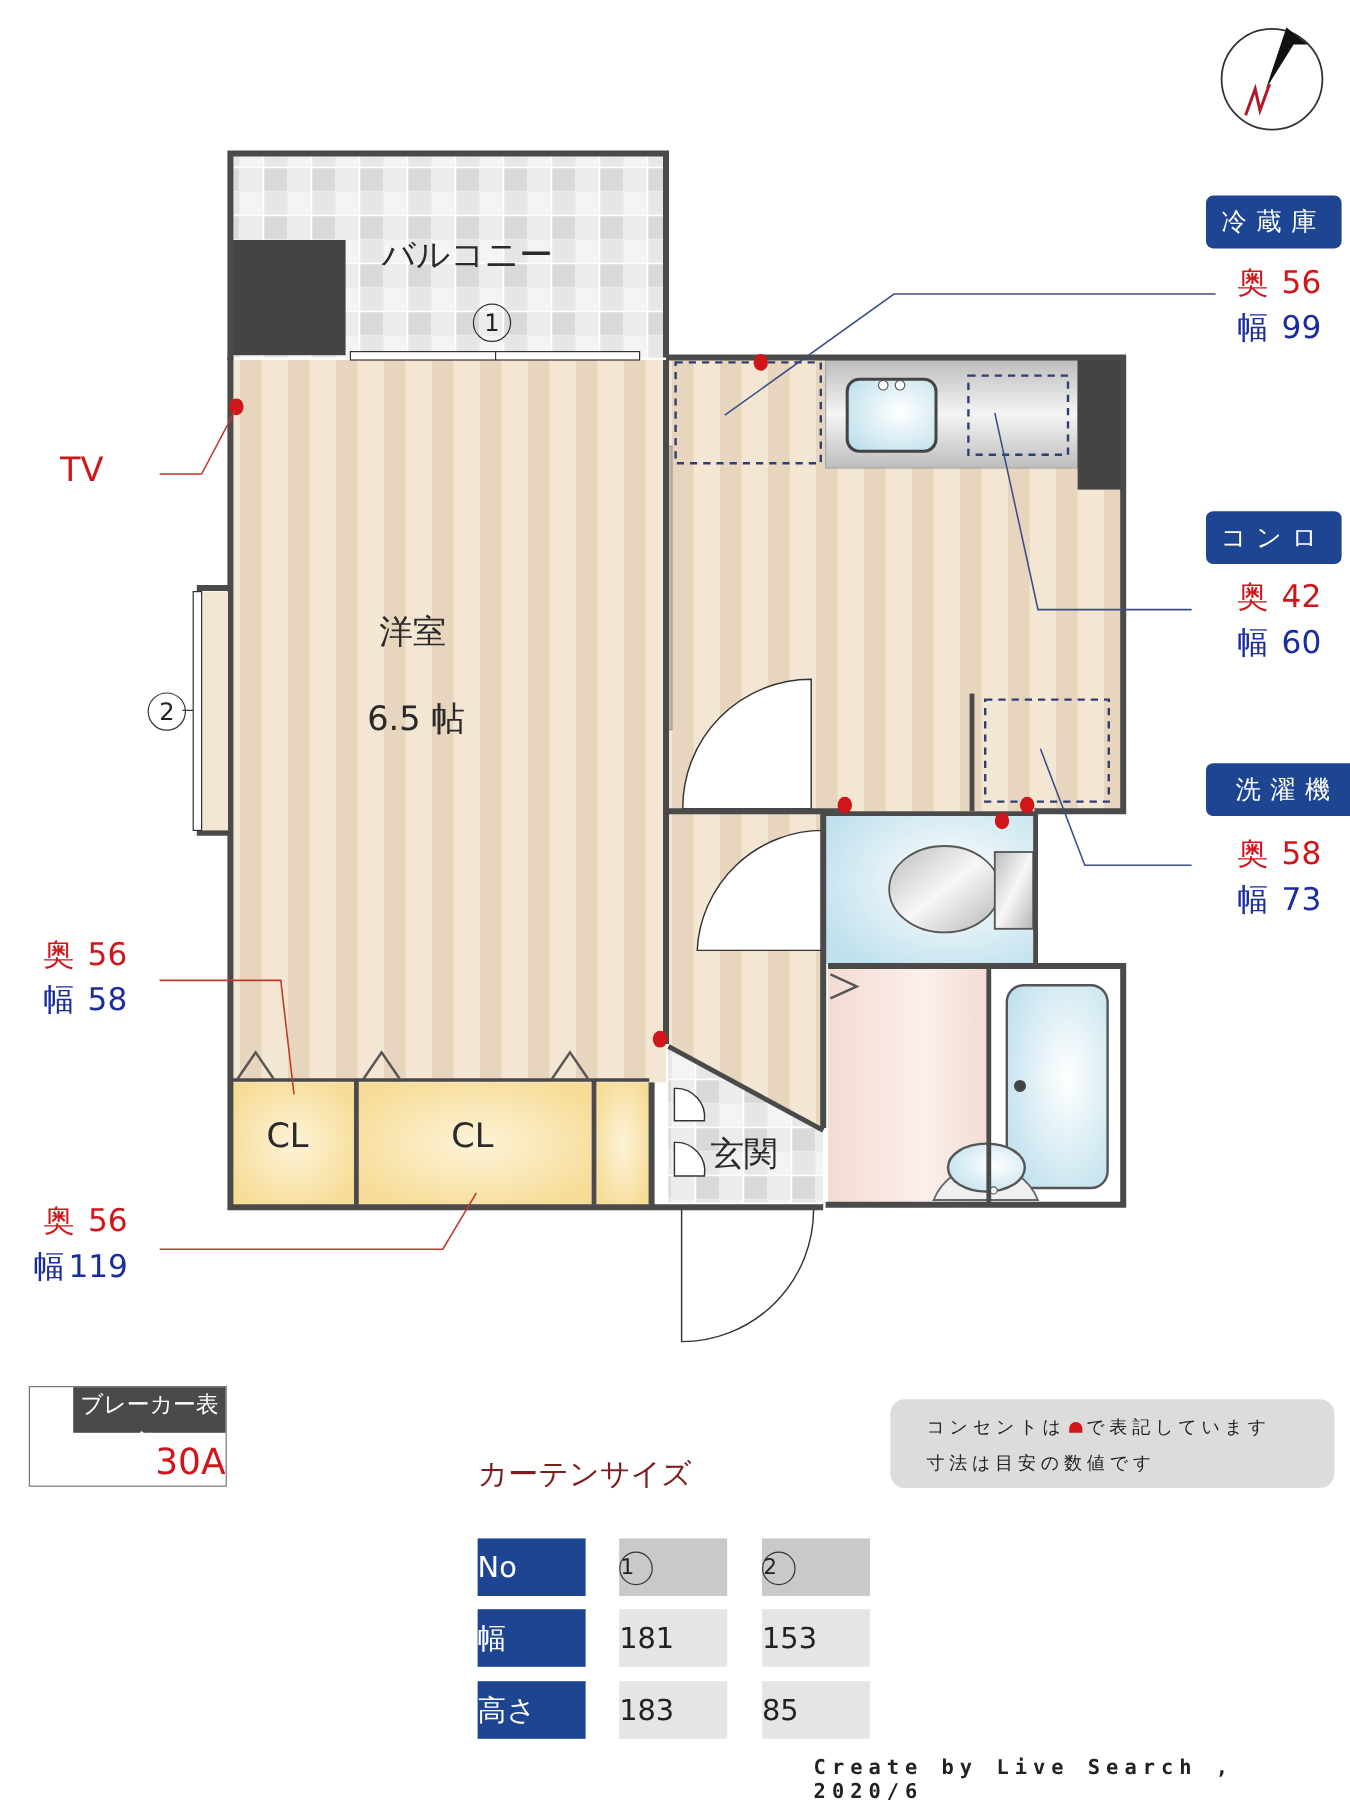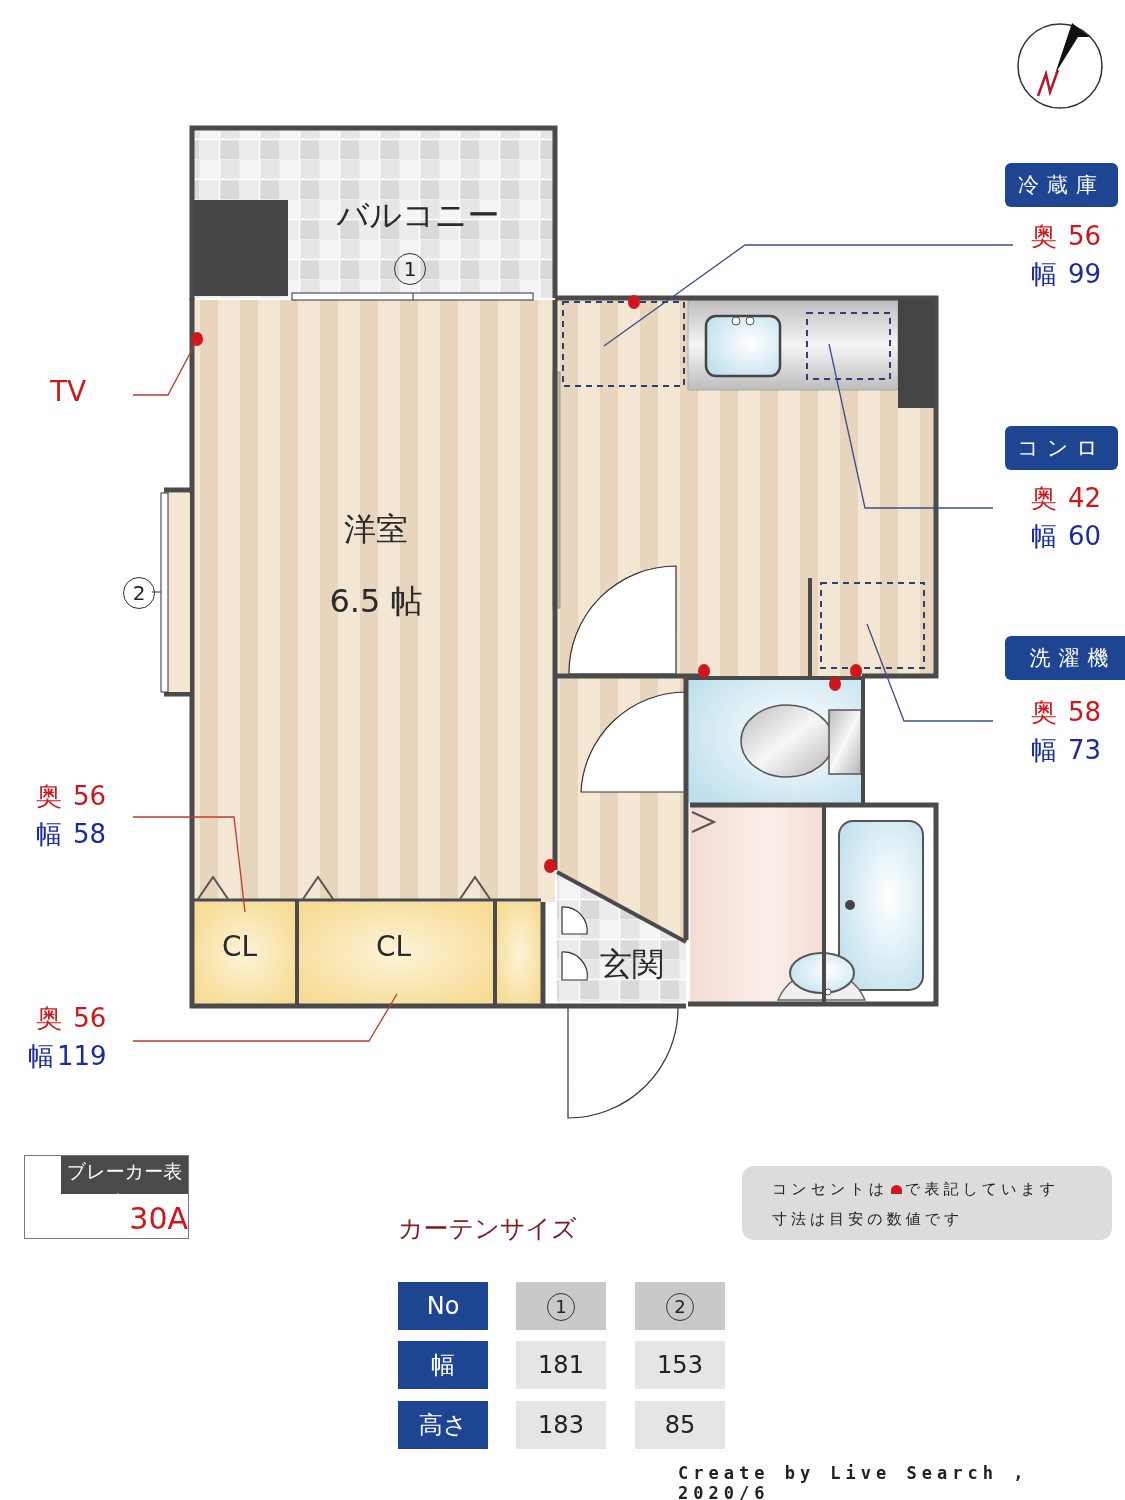--- a/index.html
+++ b/index.html
@@ -1,39 +1,39 @@
 <!DOCTYPE html>
 <html><head>
 <meta charset="utf-8">
 <style>
   html, body { margin:0; padding:0; background:#ffffff; }
   body { width:1125px; height:1500px; position:relative; overflow:hidden;
          font-family:"DejaVu Sans", "Liberation Sans", sans-serif; color:#222; }
   svg.plan { position:absolute; left:0; top:0; }
-  .room-label { position:absolute; font-size:32px; color:#2a2a2a; text-align:center; }
+  .room-label { position:absolute; font-size:28px; color:#2a2a2a; text-align:left; }
   .cl-label { position:absolute; font-size:28px; color:#2a2a2a; }
   .badge { position:absolute; background:#1d4592; color:#fff; border-radius:6px;
            font-size:21px; letter-spacing:8px; text-align:center; height:44px; line-height:44px; }
   .dim { position:absolute; font-size:26px; font-weight:normal; line-height:38px;text-align:center; }
   .dim .k { display:inline-block; width:48px; }
   .red { color:#d0161a; }
   .blue { color:#1b2c9c; }
   .tv { position:absolute; color:#d0161a; font-size:28px; }
   .circled { position:absolute; width:30px; height:30px; border:1.5px solid #333; border-radius:50%;
              text-align:center; line-height:30px; font-size:20px; color:#222; background:transparent; }
   .breaker { position:absolute; left:24px; top:1155px; width:163px; height:82px; border:1px solid #777; }
   .breaker .hd { background:#4a4a4a; color:#fff; font-size:19px; text-align:center; height:38px; line-height:31px;margin-left:36px; }
   .breaker .val { color:#d0161a; font-size:30px; text-align:right; line-height:50px; }
   .note { position:absolute; left:742px; top:1166px; width:370px; height:74px; background:#dcdcdc;
           border-radius:12px; font-size:15px; letter-spacing:4px; color:#222;font-family:Liberation Mono, monospace; }
   .note .l1 { position:absolute; left:30px; top:14px; }
   .note .l2 { position:absolute; left:30px; top:44px; }
   .note .dot { display:inline-block; width:11px; height:9px; background:#d0161a; border-radius:6px 6px 0 0; margin:0 3px; }
   .curtain-title { position:absolute; left:398px; top:1212px; width:330px; text-align:left; font-size:25px; color:#7f1d1d; }
-  .cell { position:absolute; width:90px; height:48px; line-height:48px; text-align:center; font-size:24px; }
+  .cell { position:absolute; width:90px; height:48px; line-height:48px; text-align:left; font-size:24px; }
   .cell.hdr { background:#1d4592; color:#fff; }
   .cell.sub { background:#c9c9c9; color:#222; }
   .cell.v { background:#e5e5e5; color:#222; }
   .cell .circ { display:inline-block; width:26px; height:26px; line-height:26px; border:1.5px solid #333; border-radius:50%; font-size:18px; vertical-align:middle; }
   .credit { position:absolute; left:678px; top:1463px; font-family:"DejaVu Sans Mono", "Liberation Mono", monospace; font-weight:bold; font-size:17px; letter-spacing:5px; color:#222; }
 </style>
 </head>
 <body>
 
 <svg class="plan" width="1125" height="1500" viewBox="0 0 1125 1500">

